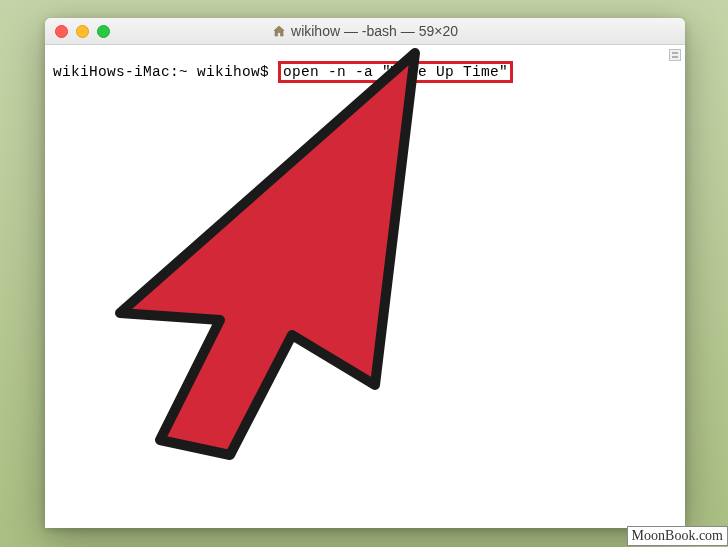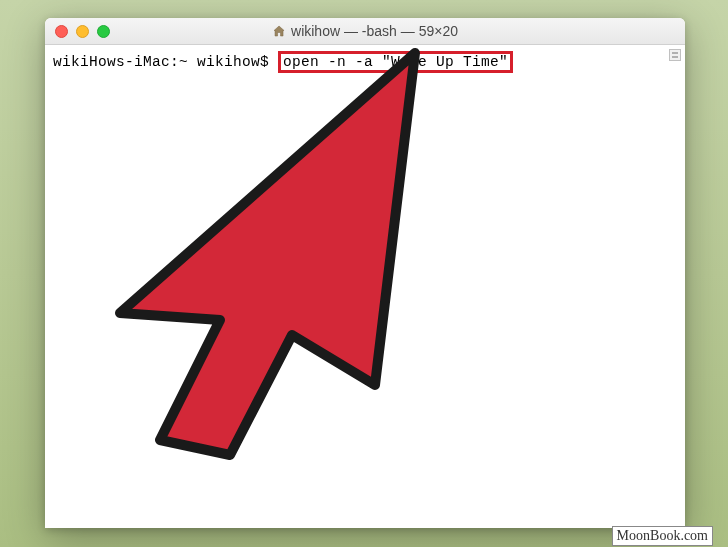--- a/index.html
+++ b/index.html
@@ -51,21 +51,21 @@
       font-size: 14px;
       color: #4a4a4a;
       display: flex;
       align-items: center;
       gap: 5px;
     }
     .home-icon {
       display: inline-flex;
     }
     .terminal-body {
-      padding: 6px 8px;
+      padding: 16px 8px;
       font-size: 14.5px;
       position: relative;
       height: calc(100% - 26px);
     }
     .prompt-line {
       display: flex;
       align-items: baseline;
       white-space: pre;
       letter-spacing: 0.3px;
       color: #000;
@@ -97,21 +97,21 @@
     .scrollbar-gutter::after { bottom: 2px; }
     .big-arrow {
       position: absolute;
       top: 45px;
       left: 60px;
       pointer-events: none;
     }
     .watermark {
       position: absolute;
       bottom: 1px;
-      right: 15px;
+      right: 0;
       background: #ffffff;
       border: 1px solid #888;
       padding: 1px 4px;
       font-family: Georgia, serif;
       font-size: 14px;
       color: #333;
     }
     .watermark .m {
       font-family: Georgia, serif;
     }

